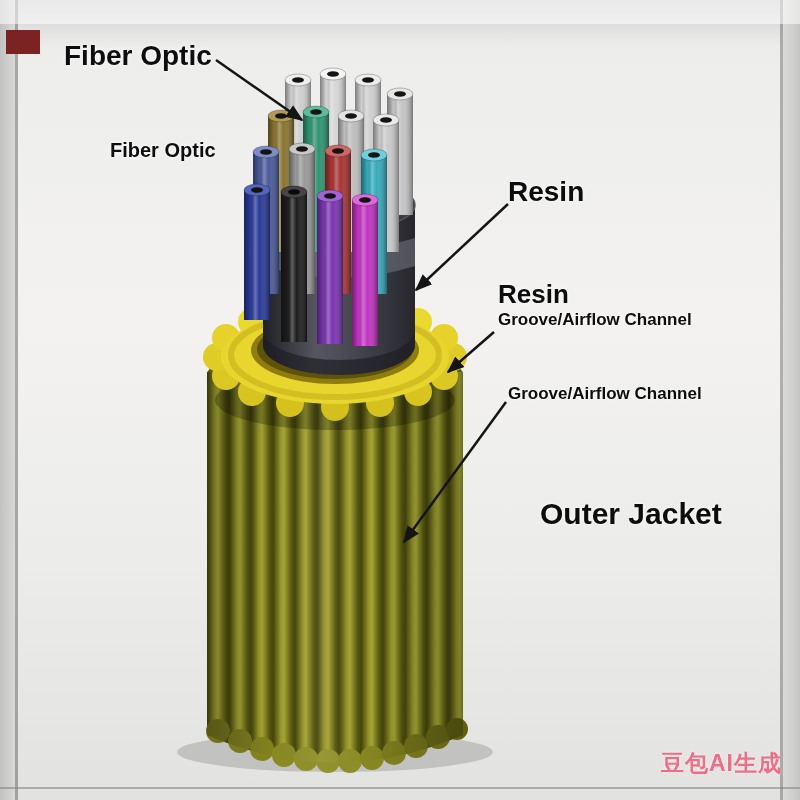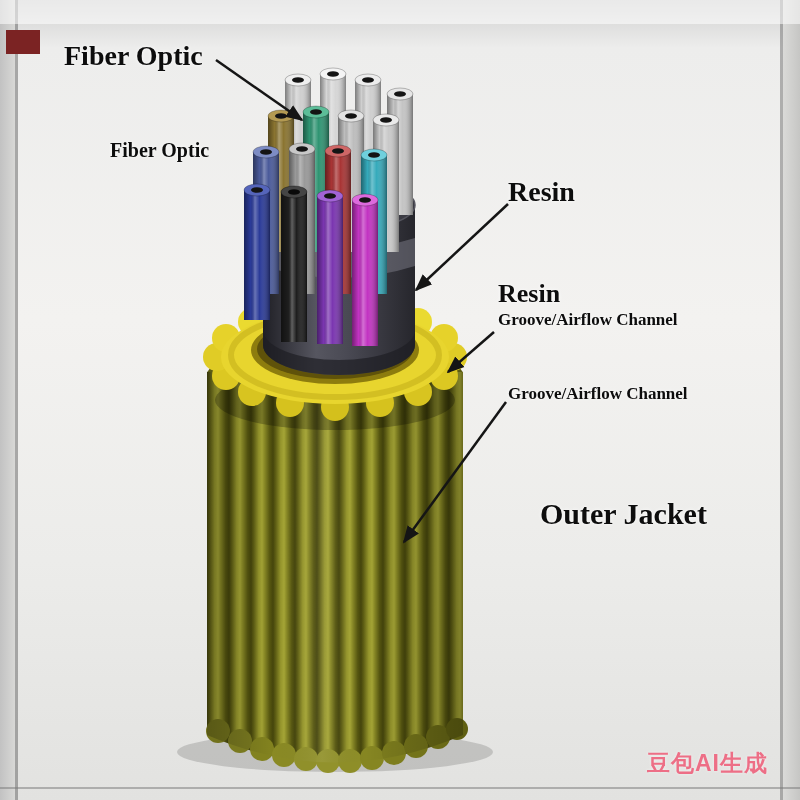--- a/index.html
+++ b/index.html
@@ -14,30 +14,30 @@
   .edge-right-strip{position:absolute;right:0;top:0;width:17px;height:100%;
     background:linear-gradient(270deg,#c6c6c4,#dadad8);}
   .edge-right-line{position:absolute;right:17px;top:0;width:3px;height:100%;background:rgba(110,110,110,.5);}
   .edge-top-strip{position:absolute;left:0;top:0;width:100%;height:24px;background:rgba(255,255,255,.55);}
   .edge-bottom-line{position:absolute;left:0;bottom:11px;width:100%;height:2px;background:rgba(120,120,120,.5);}
   .corner-red{position:absolute;left:6px;top:30px;width:34px;height:24px;background:#7b2323;}
 
   svg.art,svg.arrows{position:absolute;left:0;top:0;}
 
   .lbl{position:absolute;color:#0d0d0d;white-space:nowrap;
-       text-shadow:0 0 4px rgba(255,255,255,.75),0 0 2px rgba(255,255,255,.6);font-family:Liberation Serif, serif;}
+       text-shadow:0 0 4px rgba(255,255,255,.75),0 0 2px rgba(255,255,255,.6);}
   .lbl-fiber-main{left:64px;top:40px;font-size:28px;font-weight:700;}
   .lbl-fiber-secondary{left:110px;top:139px;font-size:20px;font-weight:600;}
   .lbl-resin-main{left:508px;top:176px;font-size:28px;font-weight:700;}
   .lbl-resin-secondary{left:498px;top:279px;font-size:26px;font-weight:700;}
   .lbl-groove-1{left:498px;top:310px;font-size:17px;font-weight:700;}
   .lbl-groove-2{left:508px;top:384px;font-size:17px;font-weight:700;}
   .lbl-outer-jacket{left:510px;top:497px;font-size:30px;font-weight:700;margin-left:30px;}
 
-  .watermark{position:absolute;right:32px;top:748px;font-size:23px;font-weight:700;
+  .watermark{position:absolute;right:18px;top:748px;font-size:23px;font-weight:700;
     color:#ef5f7a;opacity:.88;letter-spacing:1px;
     text-shadow:0 0 3px rgba(255,255,255,.65);}
 </style>
 </head>
 <body>
 
 <div class="stage">
 
   <div class="edge-left-strip"></div>
   <div class="edge-left-line"></div>

